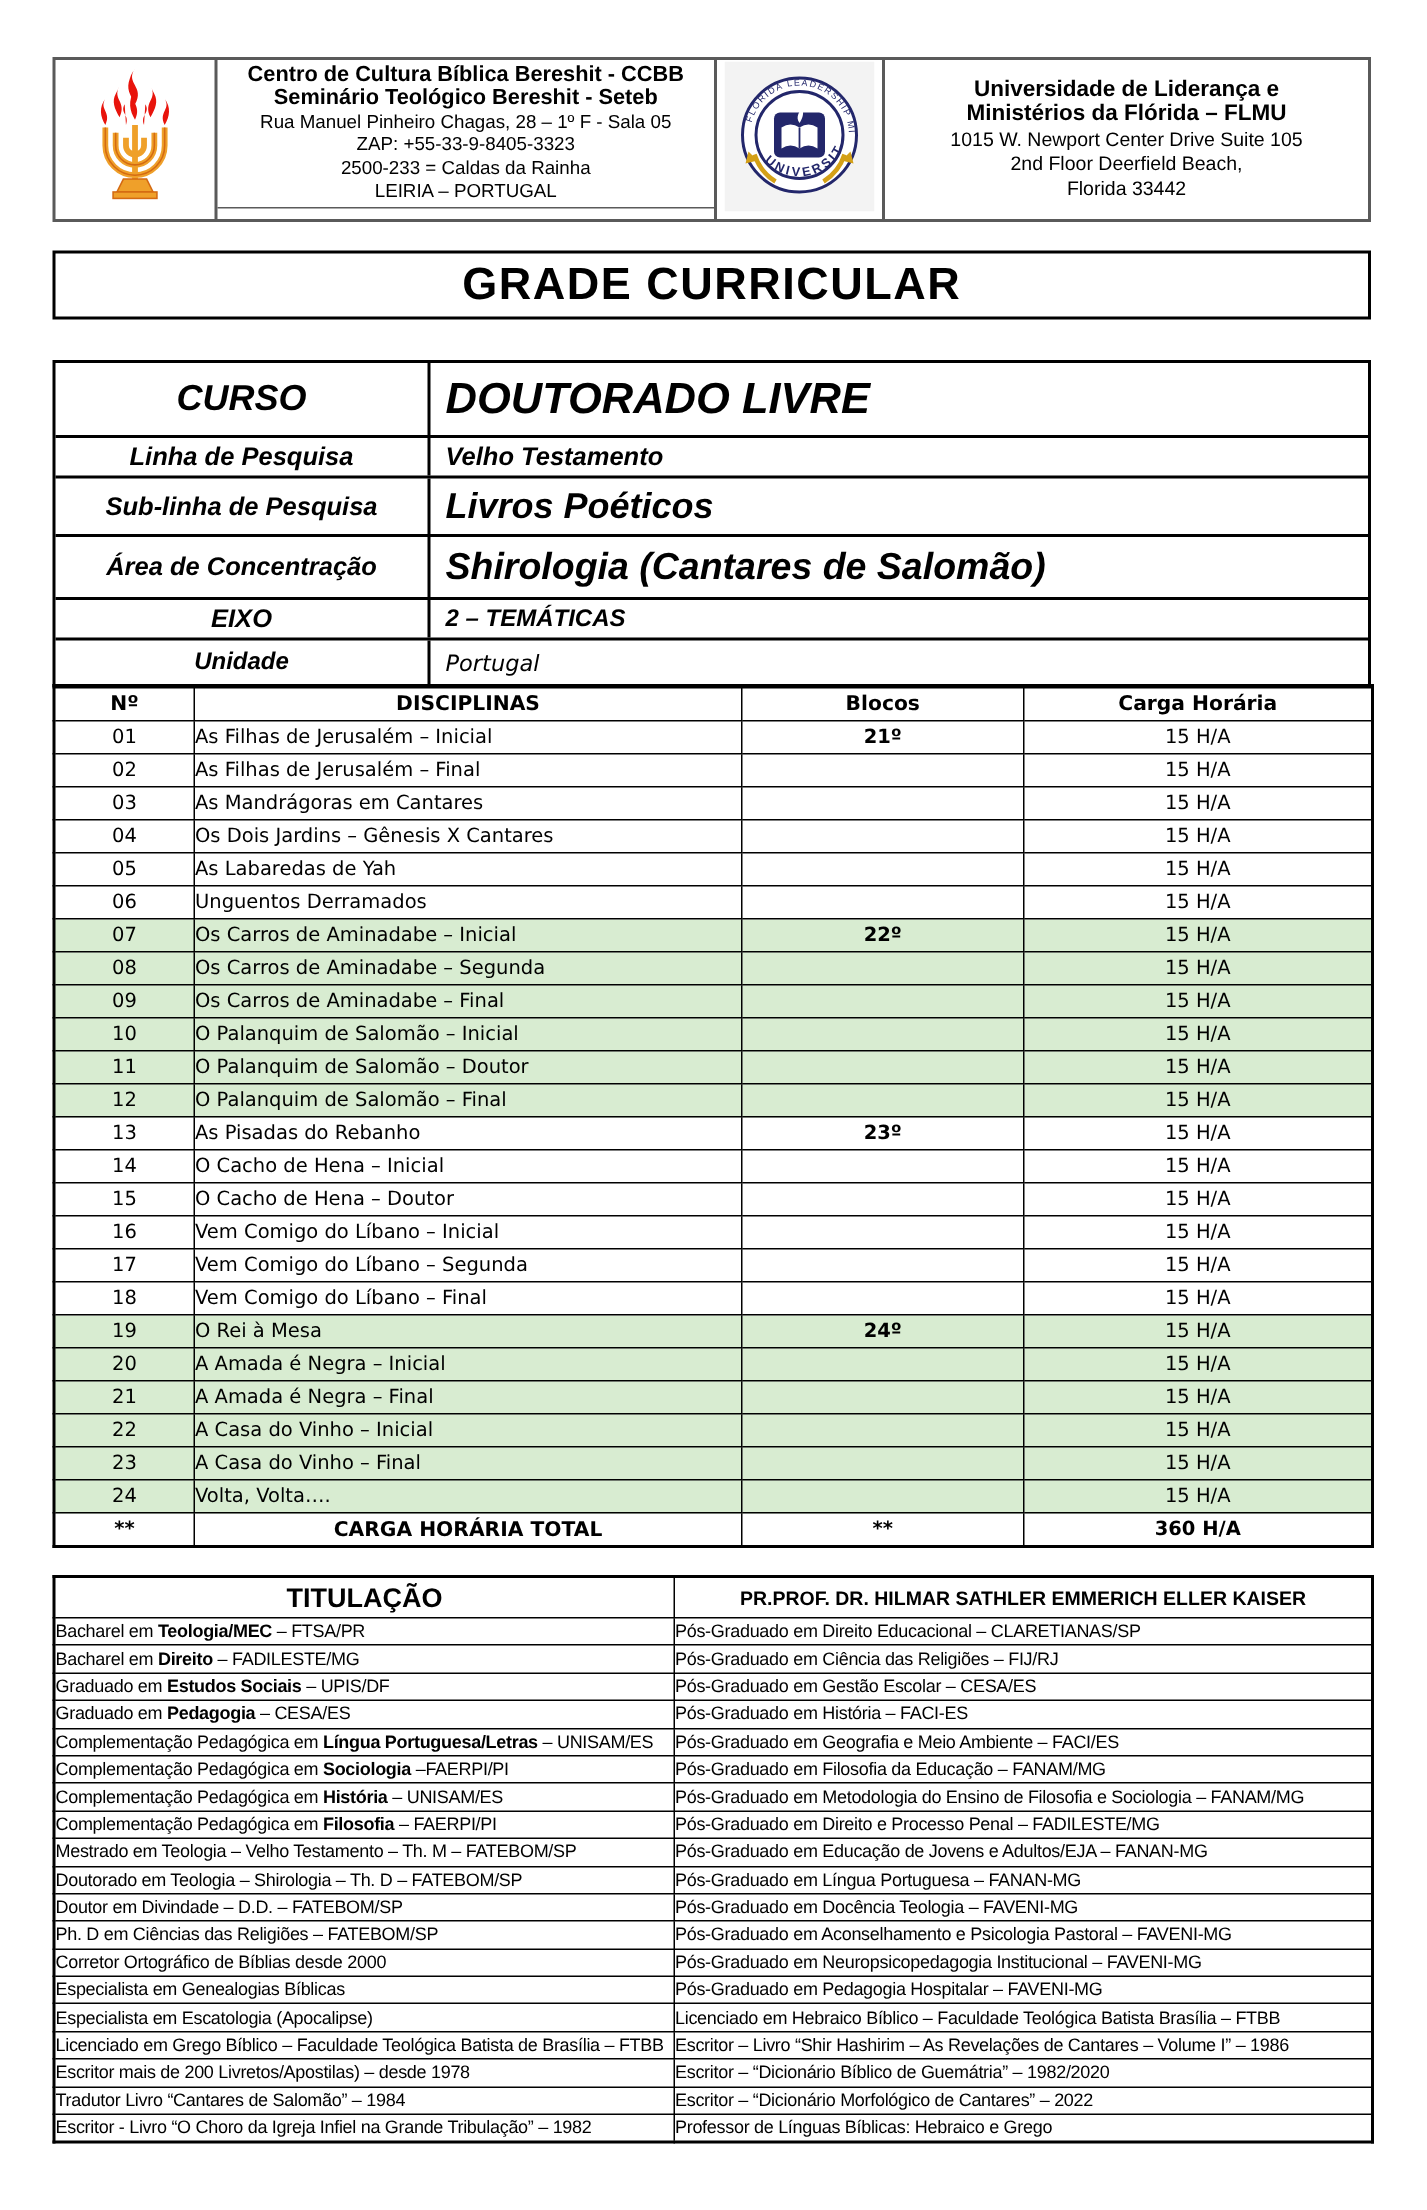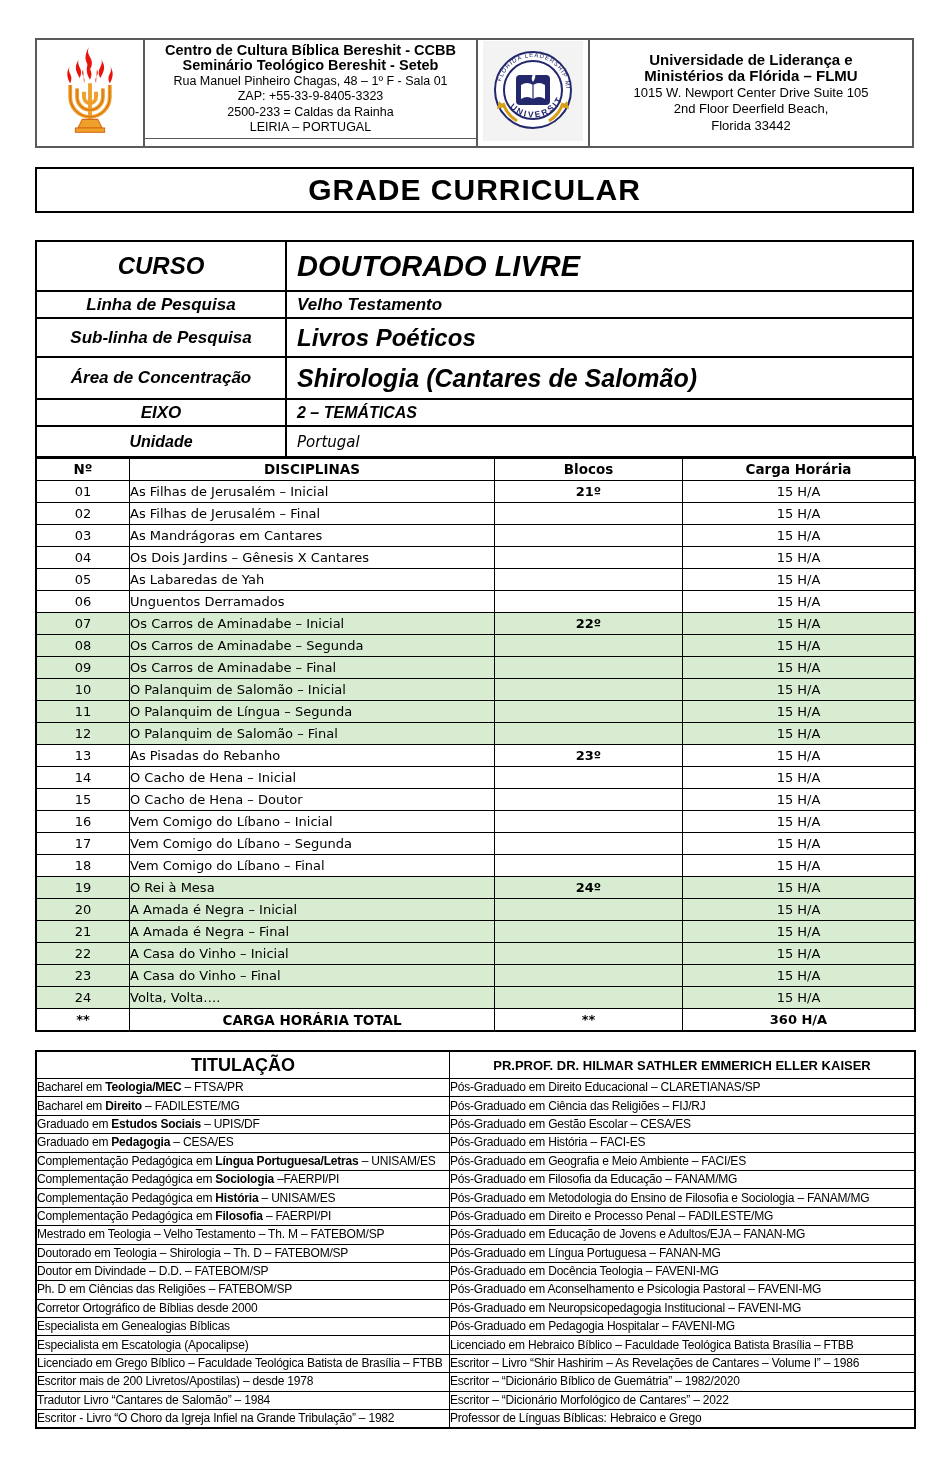--- a/index.html
+++ b/index.html
@@ -98,21 +98,21 @@
           </g>
           <path d="M41 88 H59 L64 98 H36 Z" fill="#efa02a" stroke="#d46a12" stroke-width="1.2"></path>
           <rect x="33" y="98" width="34" height="5" fill="#efa02a" stroke="#d46a12" stroke-width="1.2"></rect>
         </svg>
       </span>
     </div>
     <div class="hdr-cell hdr-ccbb">
       <div class="hdr-ccbb-main">
         <div class="hdr-title">Centro de Cultura Bíblica Bereshit - CCBB</div>
         <div class="hdr-title">Seminário Teológico Bereshit - Seteb</div>
-        <div class="hdr-addr">Rua Manuel Pinheiro Chagas, 48 – 1º F - Sala 01</div>
+        <div class="hdr-addr">Rua Manuel Pinheiro Chagas, 28 – 1º F - Sala 05</div>
         <div class="hdr-addr">ZAP: +55-33-9-8405-3323</div>
         <div class="hdr-addr">2500-233 = Caldas da Rainha</div>
         <div class="hdr-addr">LEIRIA – PORTUGAL</div>
       </div>
       <div class="hdr-ccbb-strip"></div>
     </div>
     <div class="hdr-cell hdr-seal">
       <span>
         <svg width="100" height="100" viewBox="0 0 100 100">
           <rect x="0" y="0" width="100" height="100" fill="#f3f3f3"></rect>
@@ -243,21 +243,21 @@
             <td class="carga">15 H/A</td>
           </tr>
           <tr class="green">
             <td class="num">10</td>
             <td class="dname">O Palanquim de Salomão – Inicial</td>
             <td class="bloco"></td>
             <td class="carga">15 H/A</td>
           </tr>
           <tr class="green">
             <td class="num">11</td>
-            <td class="dname">O Palanquim de Língua – Segunda</td>
+            <td class="dname">O Palanquim de Salomão – Doutor</td>
             <td class="bloco"></td>
             <td class="carga">15 H/A</td>
           </tr>
           <tr class="green">
             <td class="num">12</td>
             <td class="dname">O Palanquim de Salomão – Final</td>
             <td class="bloco"></td>
             <td class="carga">15 H/A</td>
           </tr>
           <tr>

